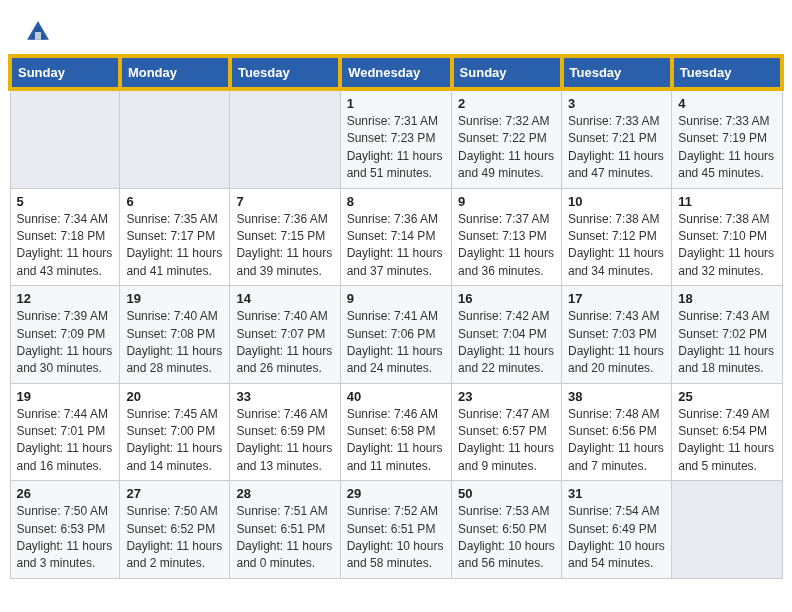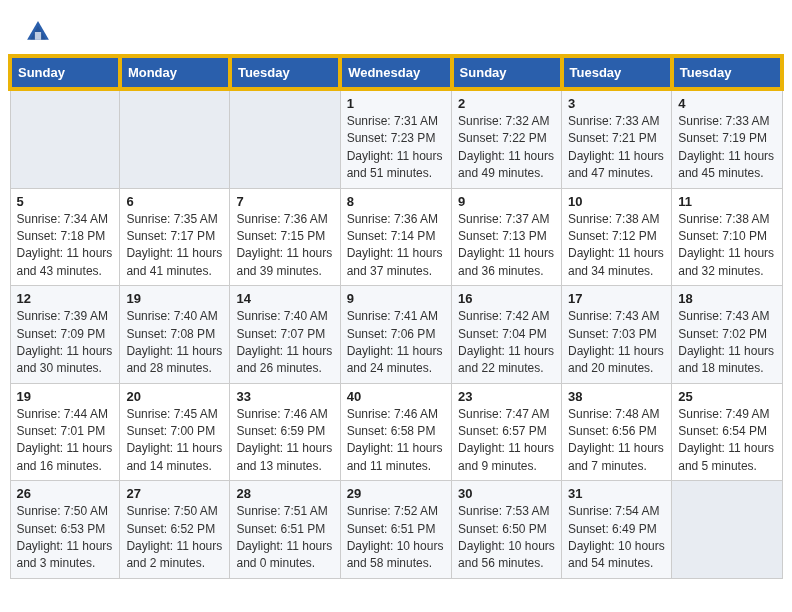--- a/index.html
+++ b/index.html
@@ -267,21 +267,21 @@
             </td>
             <td>
               <span class="day-number">28</span>
               <div class="day-info">Sunrise: 7:51 AM<br>Sunset: 6:51 PM<br>Daylight: 11 hours<br>and 0 minutes.</div>
             </td>
             <td>
               <span class="day-number">29</span>
               <div class="day-info">Sunrise: 7:52 AM<br>Sunset: 6:51 PM<br>Daylight: 10 hours<br>and 58 minutes.</div>
             </td>
             <td>
-              <span class="day-number">30</span>
+              <span class="day-number">50</span>
               <div class="day-info">Sunrise: 7:53 AM<br>Sunset: 6:50 PM<br>Daylight: 10 hours<br>and 56 minutes.</div>
             </td>
             <td>
               <span class="day-number">31</span>
               <div class="day-info">Sunrise: 7:54 AM<br>Sunset: 6:49 PM<br>Daylight: 10 hours<br>and 54 minutes.</div>
             </td>
             <td class="empty-cell"></td>
           </tr>
         </tbody>
     </table>

